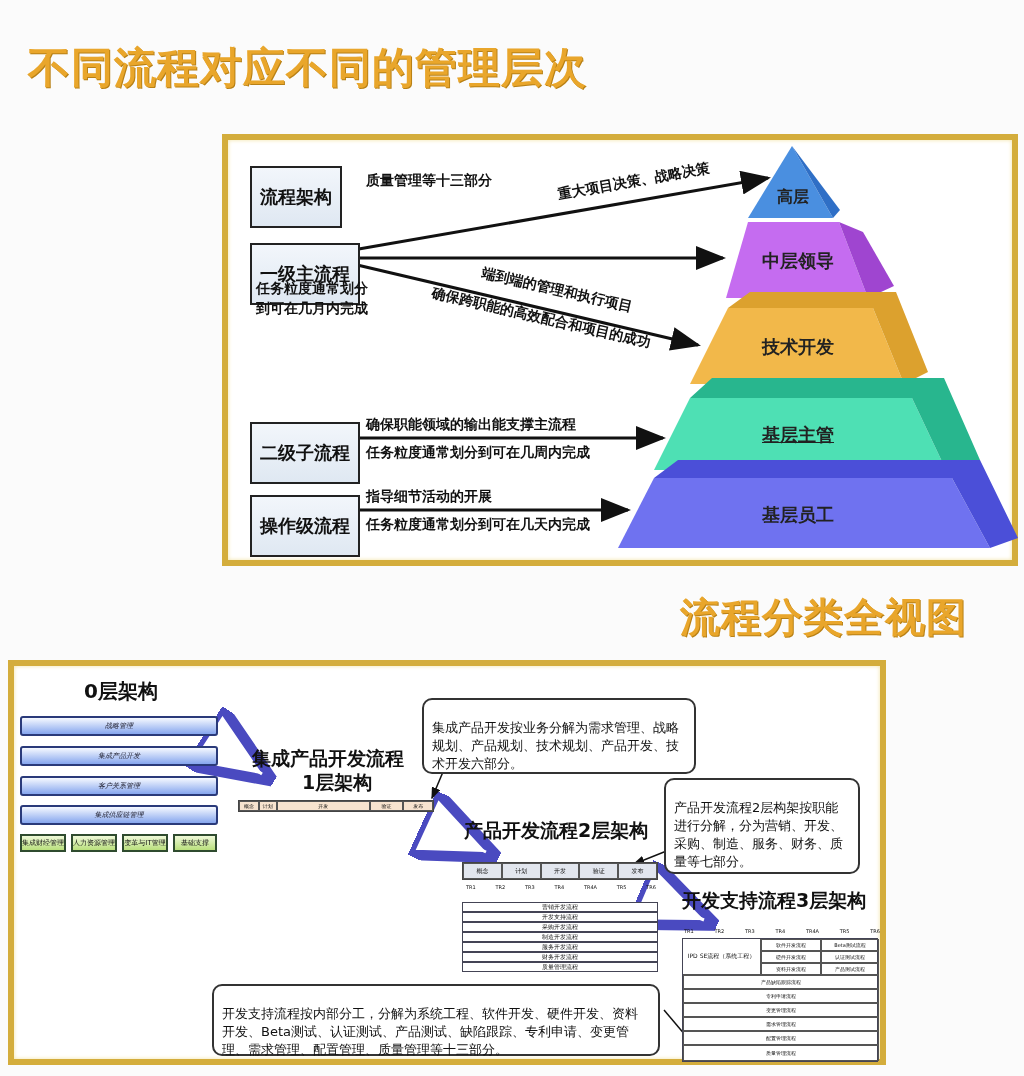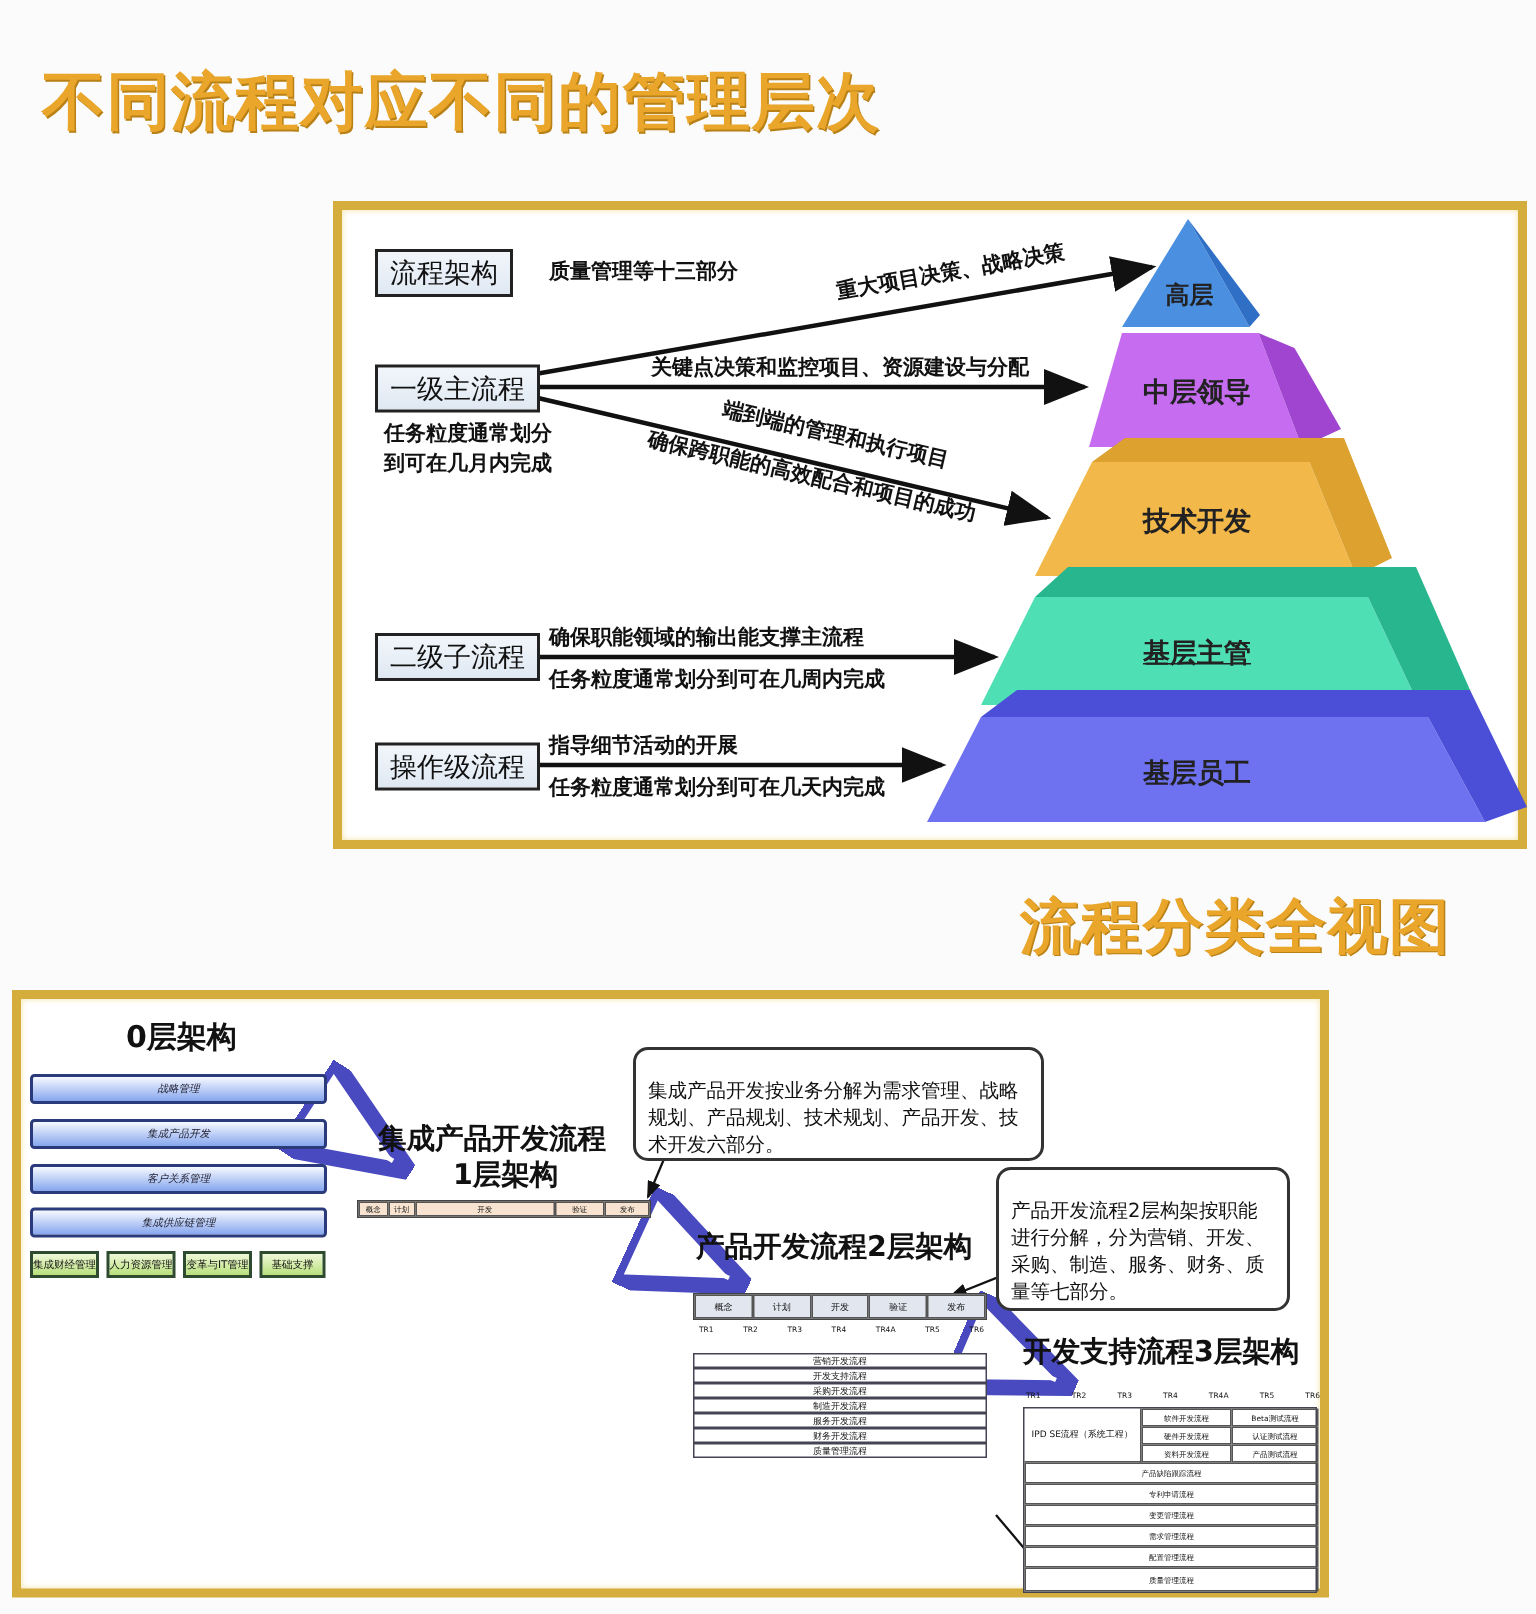--- a/index.html
+++ b/index.html
@@ -8,21 +8,21 @@
   .title { position: absolute; font-weight: bold; color: #e9a62b; letter-spacing: 1px;
            text-shadow: 1px 1px 0 #b88015; }
   #t1 { left: 28px; top: 40px; font-size: 42px; }
   #t2 { left: 680px; top: 590px; font-size: 40px; }
 
   .frame { position: absolute; border: 6px solid #d4ad3c; background: #fff; box-shadow: inset 0 0 4px #f3e3a5; }
   #frame1 { left: 222px; top: 134px; width: 796px; height: 432px; }
   #frame2 { left: 8px; top: 660px; width: 878px; height: 405px; }
 
   .lbox { position: absolute; border: 2px solid #222; background: linear-gradient(#f2f6fb,#dfe8f2);
-          font-weight: normal; font-size: 18px; padding: 2px 8px; white-space: nowrap; text-align: center; }
+          font-weight: bold; font-size: 18px; padding: 17px 8px; white-space: nowrap; text-align: center; }
   .txt { position: absolute; font-size: 14px; white-space: nowrap; }
   .txtb { font-weight: bold; }
 
   .layer { position: absolute; display: flex; align-items: center; justify-content: center;
            font-weight: bold; font-size: 18px; color: #222; }
 
   .bluebar { position: absolute; height: 20px; border: 2px solid #2a3a7a; border-radius: 3px;
              background: linear-gradient(#f6f9ff,#86a6ee); font-size: 7px; color: #223; display: flex;
              align-items: center; justify-content: center; font-style: italic; }
   .greenbox { position: absolute; height: 18px; border: 2px solid #2f4b2f; background: linear-gradient(#eef8d8,#b9e07c);
@@ -87,21 +87,20 @@
 
   <div class="lbox" style="left:22px; top:282px;">二级子流程</div>
   <div class="txt txtb" style="left:138px; top:276px;">确保职能领域的输出能支撑主流程</div>
   <div class="txt txtb" style="left:138px; top:304px;">任务粒度通常划分到可在几周内完成</div>
 
   <div class="lbox" style="left:22px; top:355px;">操作级流程</div>
   <div class="txt txtb" style="left:138px; top:348px;">指导细节活动的开展</div>
   <div class="txt txtb" style="left:138px; top:376px;">任务粒度通常划分到可在几天内完成</div>
 
   <div class="txt txtb" style="left:330px; top:46px; transform: rotate(-10deg); transform-origin:left;">重大项目决策、战略决策</div>
-  <div class="txt txtb" style="left:206px; top:96px;">关键点决策和监控项目、资源建设与分配</div>
   <div class="txt txtb" style="left:254px; top:124px; transform: rotate(13deg); transform-origin:left;">端到端的管理和执行项目</div>
   <div class="txt txtb" style="left:204px; top:144px; transform: rotate(13deg); transform-origin:left;">确保跨职能的高效配合和项目的成功</div>
 
   <div class="layer" style="left:530px; top:44px; width:70px; height:26px; font-size:16px;">高层</div>
   <div class="layer" style="left:510px; top:106px; width:120px; height:30px;">中层领导</div>
   <div class="layer" style="left:500px; top:192px; width:140px; height:30px;">技术开发</div>
   <div class="layer" style="left:490px; top:280px; width:160px; height:30px;text-decoration:underline;">基层主管</div>
   <div class="layer" style="left:490px; top:360px; width:160px; height:30px;">基层员工</div>
 </div>
 
@@ -195,13 +194,14 @@
     <div class="grid-cell" style="left:138px; top:0; width:58px; height:12px; font-size:5px;">Beta测试流程</div>
     <div class="grid-cell" style="left:138px; top:12px; width:58px; height:12px; font-size:5px;">认证测试流程</div>
     <div class="grid-cell" style="left:138px; top:24px; width:58px; height:12px; font-size:5px;">产品测试流程</div>
     <div class="grid-cell" style="left:0; top:36px; width:196px; height:14px; font-size:5px;">产品缺陷跟踪流程</div>
     <div class="grid-cell" style="left:0; top:50px; width:196px; height:14px; font-size:5px;">专利申请流程</div>
     <div class="grid-cell" style="left:0; top:64px; width:196px; height:14px; font-size:5px;">变更管理流程</div>
     <div class="grid-cell" style="left:0; top:78px; width:196px; height:14px; font-size:5px;">需求管理流程</div>
     <div class="grid-cell" style="left:0; top:92px; width:196px; height:14px; font-size:5px;">配置管理流程</div>
     <div class="grid-cell" style="left:0; top:106px; width:196px; height:16px; font-size:5px;">质量管理流程</div>
   </div>
+  <div class="bubble" style="left:198px; top:318px; width:448px; height:72px;">开发支持流程按内部分工，分解为系统工程、软件开发、硬件开发、资料开发、Beta测试、认证测试、产品测试、缺陷跟踪、专利申请、变更管理、需求管理、配置管理、质量管理等十三部分。</div>
 </div>
 
 </body></html>

